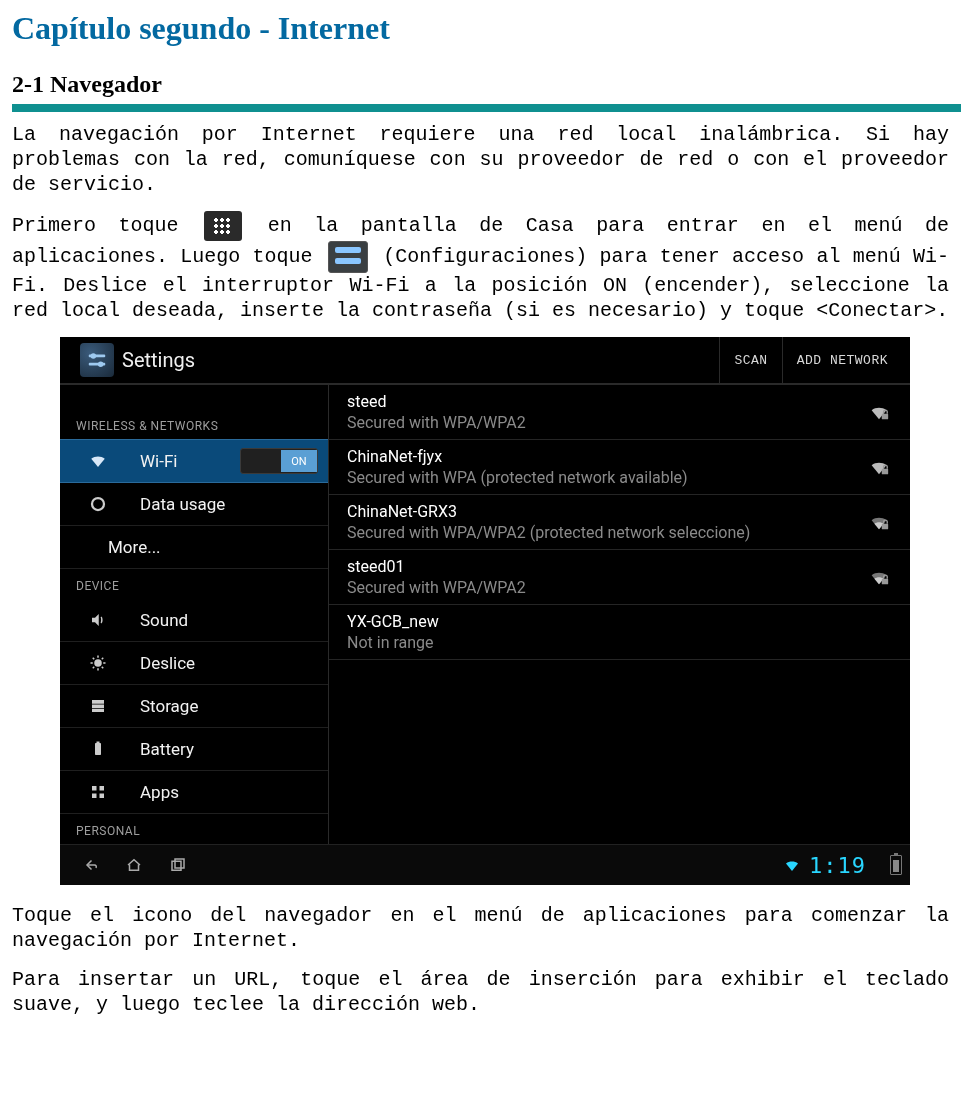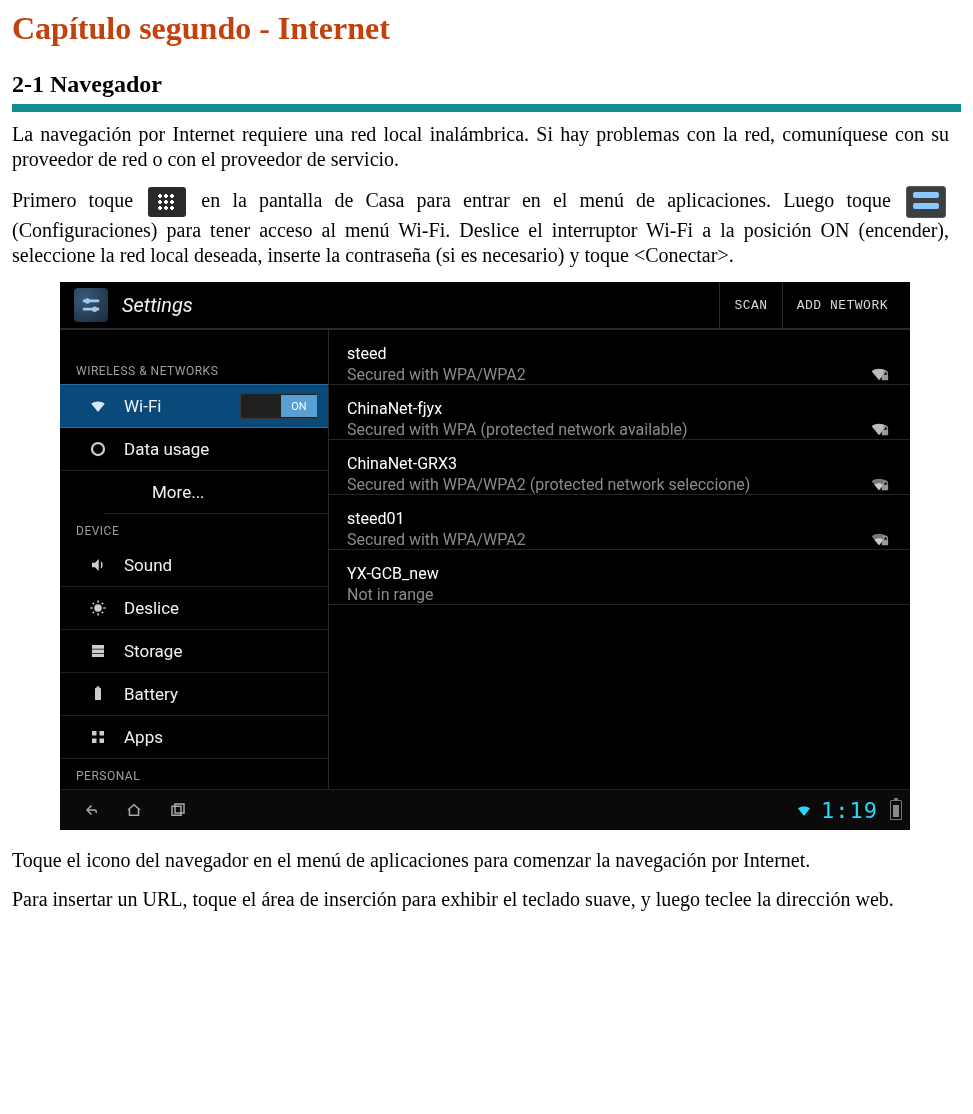--- a/index.html
+++ b/index.html
@@ -5,39 +5,40 @@
   body {
     font-family: "Times New Roman", Times, serif;
     font-size: 20px;
     color: #000;
     margin: 0;
     padding: 4px 12px;
     width: 949px;
     background: #fff;
   }
   .chapter-title {
-    color: #c2410c;
+    color: #0369a1;
     font-size: 32px;
     font-weight: bold;
     margin: 6px 0 24px 0;
   }
   .section-title {
     font-size: 24px;
     font-weight: bold;
     margin: 0 0 6px 0;
   }
   .rule {
     height: 8px;
     background: #0f9090;
     margin-bottom: 10px;
   }
   .para {
     text-align: justify;
     margin: 6px 12px 14px 0;
     line-height: 1.25;
+    font-family: Liberation Mono, monospace;
   }
   .inline-icon {
     display: inline-block;
     vertical-align: middle;
     width: 38px;
     height: 30px;
     background: #2a2a2a;
     border-radius: 3px;
     position: relative;
     margin: 0 3px;
@@ -94,23 +95,22 @@
   .titlebar {
     display: flex;
     align-items: center;
     height: 46px;
     border-bottom: 2px solid #2a2a2a;
     padding: 0 8px 0 0;
   }
   .titlebar .left {
     display: flex;
     align-items: center;
-    gap: 14px;
-    padding-left: 14px;
-    font-style: italic;
+    gap: 8px;
+    padding-left: 20px;
   }
   .settings-icon-box {
     width: 34px;
     height: 34px;
     background: radial-gradient(circle at 30% 30%, #3a5a7a, #1a2a3a);
     border-radius: 4px;
     display: flex;
     align-items: center;
     justify-content: center;
   }
@@ -151,25 +151,25 @@
     color: #9e9e9e;
     padding: 10px 16px 6px 16px;
     letter-spacing: 0.5px;
   }
   .side-item {
     display: flex;
     align-items: center;
     position: relative;
     height: 42px;
     padding: 0 10px 0 28px;
-    gap: 16px;
+    gap: 32px;
     border-bottom: 1px solid #1f1f1f;
     cursor: pointer;
   }
-  .side-item.indent { padding-left: 48px; margin-left: 44px; }
+  .side-item.indent { padding-left: 48px; }
   .side-item.selected {
     background: #0a4a7a;
     border-top: 1px solid #2a6a9a;
     border-bottom: 1px solid #2a6a9a;
   }
   .side-item .label {
     color: #f2f2f2;
     font-size: 17px;
   }
   .side-item .icon {
@@ -205,21 +205,21 @@
     font-size: 11px;
     color: #fff;
   }
 
   .main {
     flex: 1;
     border-left: 1px solid #2a2a2a;
   }
   .net-item {
     display: flex;
-    align-items: flex-end;
+    align-items: center;
     height: 54px;
     padding: 0 20px 0 18px;
     border-bottom: 1px solid #252525;
     cursor: pointer;
   }
   .net-item .text { flex: 1; }
   .net-item .ssid {
     color: #fff;
     font-size: 16px;
   }
@@ -251,21 +251,21 @@
     cursor: pointer;
   }
   .navbar .navbtn svg { width: 18px; height: 18px; stroke: #aaa; fill: none; stroke-width: 2; }
   .navbar .spacer { flex: 1; }
   .navbar .sig-small { width: 18px; height: 18px; margin-right: 8px; }
   .navbar .clock {
     font-family: monospace;
     font-size: 22px;
     color: #29d6ff;
     letter-spacing: 1px;
-    margin-right: 6px;
+    margin-right: 18px;
   }
   .navbar .batt {
     width: 10px;
     height: 18px;
     border: 1px solid #777;
     border-radius: 1px;
     position: relative;
     margin-left: 6px;
   }
   .navbar .batt::before {

